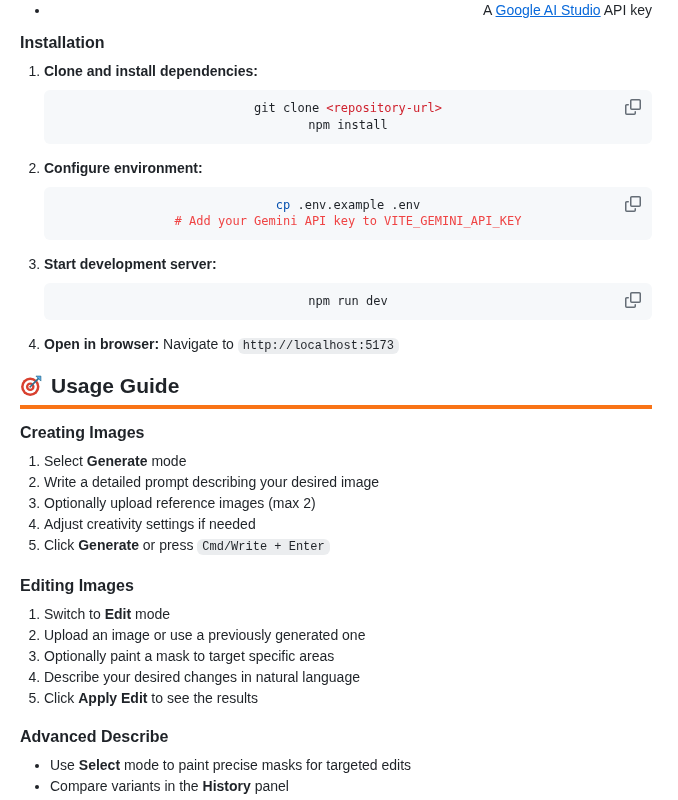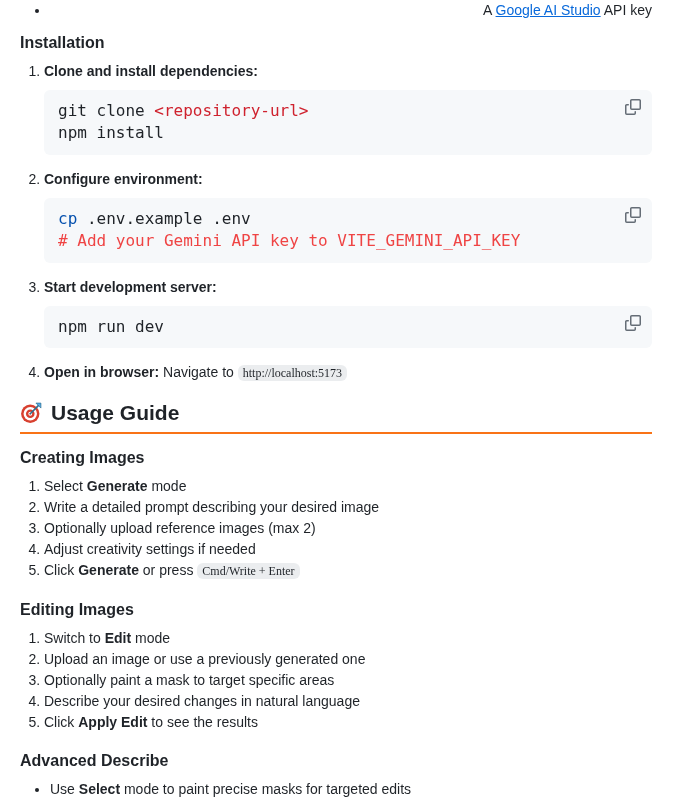--- a/index.html
+++ b/index.html
@@ -42,21 +42,21 @@
 
   h2.usage-heading {
     display: flex;
     align-items: center;
     gap: 9px;
     font-size: 21px;
     font-weight: 600;
     line-height: 1.2;
     margin: 16px 0 14px 0;
     padding-bottom: 7px;
-    border-bottom: 2px solid #f97316;
+    border-bottom: 4px solid #f97316;
   }
   .emoji-icon { width: 22px; height: 22px; flex: 0 0 auto; }
 
   
   ol.install-list {
     margin: 8px 0 0 0;
     padding-left: 24px;
   }
   ol.install-list > li { line-height: 21px; }
   ol.install-list > li + li { margin-top: 14px; }
@@ -65,24 +65,25 @@
   
   .code-wrap {
     position: relative;
     background: #f6f8fa;
     border-radius: 6px;
   }
   .code-wrap pre {
     margin: 0;
     padding: 10px 14px;
     font-family: "DejaVu Sans Mono", "Liberation Mono", monospace;
-    font-size: 16px;
+    font-size: 12px;
     line-height: 1.4;
     color: #1f2328;
     overflow: hidden;
+    text-align: center;
   }
   .copy-btn {
     position: absolute;
     top: 6px;
     right: 8px;
     background: transparent;
     border: none;
     padding: 3px;
     cursor: pointer;
     color: #656d76;
@@ -109,21 +110,21 @@
   .tk-gray { color: #ef4444; }
   a.inline-link {
     color: #0969da;
     text-decoration: underline;
     cursor: pointer;
   }
   code.inline-code {
     background: rgba(175, 184, 193, 0.25);
     border-radius: 6px;
     padding: 1px 5px;
-    font-family: Liberation Serif, serif;
+    font-family: Liberation Mono, monospace;
     font-size: 12px;
     white-space: nowrap;
   }
 </style>
 </head>
 <body>
 
 <div class="container">
 
   <ul class="top-list">

